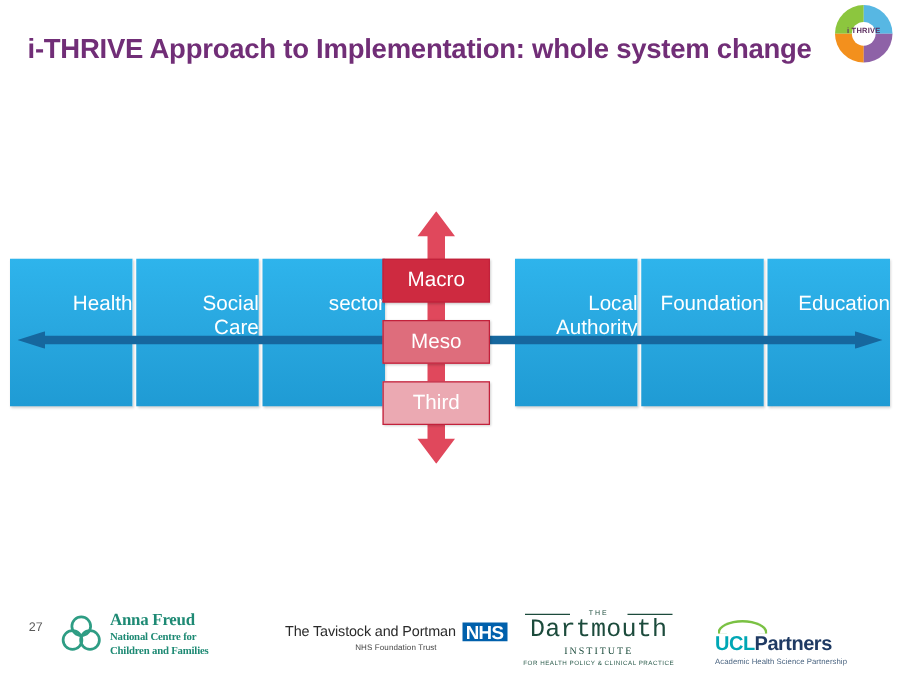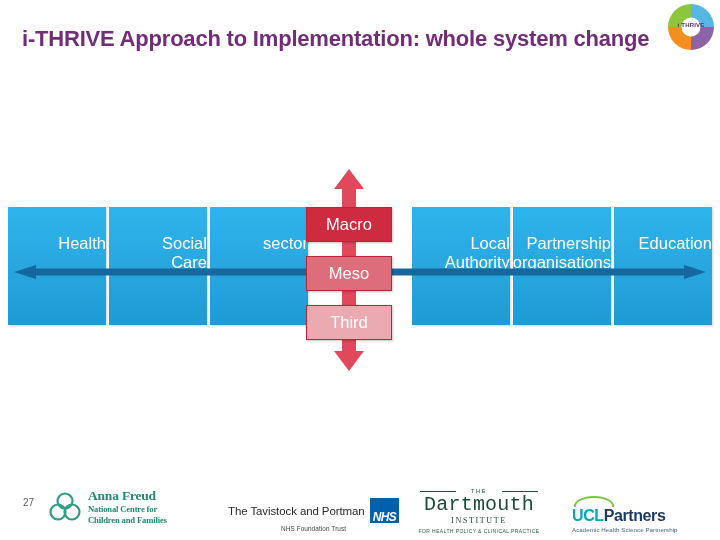--- a/index.html
+++ b/index.html
@@ -187,24 +187,23 @@
     gap: 5px;
   }
   .tav-name {
     font-size: 11.5px;
     color: #2A2A2A;
     letter-spacing: -0.1px;
   }
   .nhs-badge {
     background: #0060AC;
     color: #ffffff;
-    font-size: 12px;
-    font-weight: bold;
-    font-style: italic;
-    padding: 13px 3px 0 3px;
+    font-size: 15px;
+    font-weight: bold;
+    padding: 3px 3px 0 3px;
     letter-spacing: -0.6px;
     line-height: 12px;
   }
   .tav-sub {
     font-size: 6.4px;
     color: #444444;
     margin-top: 2px;
     letter-spacing: 0.1px;
   }
 
@@ -302,22 +301,21 @@
     </div>
     <div class="sector-box">
       <div>sector</div>
     </div>
     <div class="sector-box spacer"></div>
     <div class="sector-box">
       <div>Local</div>
       <div>Authority</div>
     </div>
     <div class="sector-box">
-      <div>Partnership</div>
-      <div>organisations</div>
+      <div>Foundation</div>
     </div>
     <div class="sector-box">
       <div>Education</div>
     </div>
   </div>
 
   <svg class="h-arrow" viewBox="0 0 692 14" preserveAspectRatio="none">
     <polygon points="0,7 22,0 22,3.6 670,3.6 670,0 692,7 670,14 670,10.4 22,10.4 22,14" fill="#16679E"></polygon>
   </svg>
 

